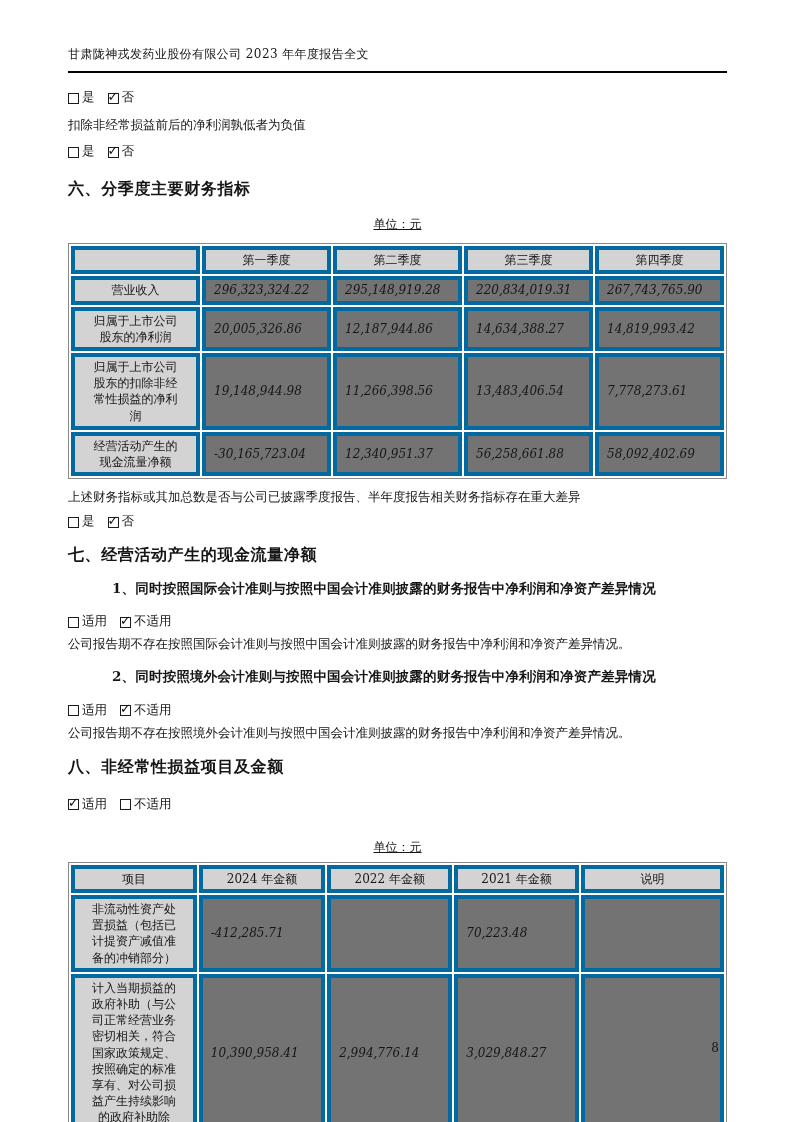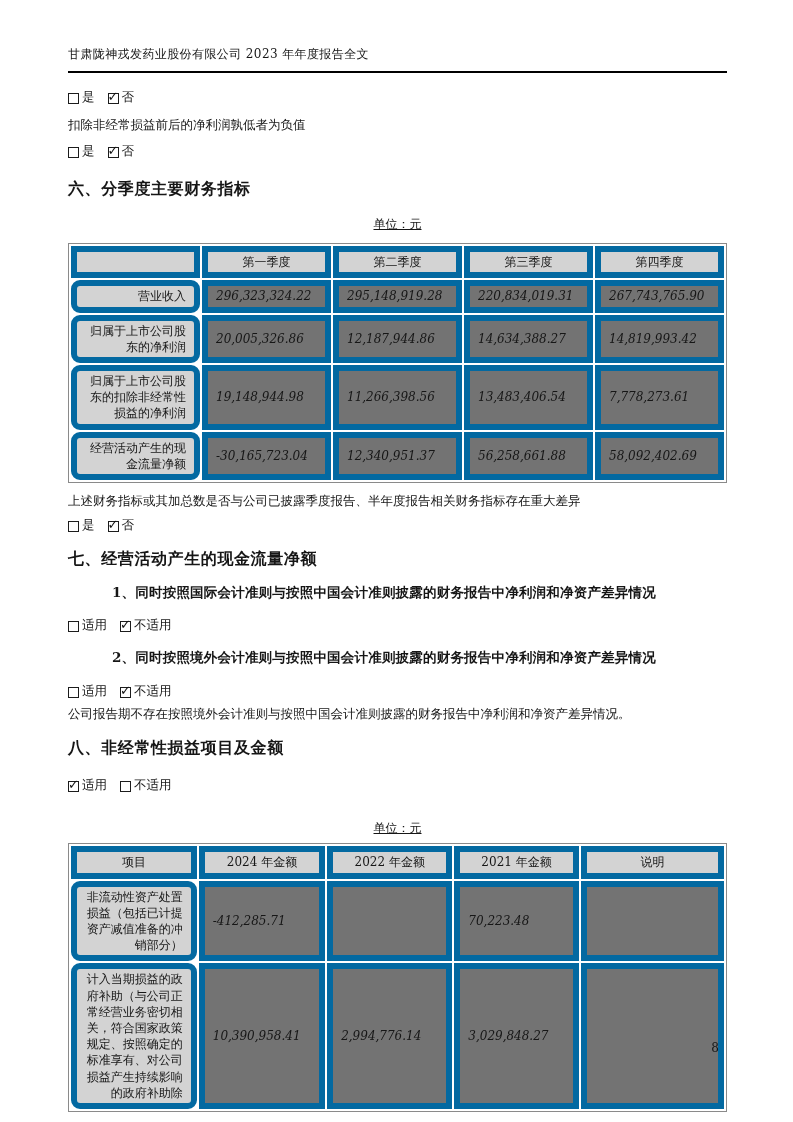--- a/index.html
+++ b/index.html
@@ -39,29 +39,29 @@
   .unit-row { text-align: center; font-size: 12px; text-decoration: underline; }
 
   table.fin {
     width: 100%;
     border-collapse: separate; border-spacing: 2px;
     border: 1px solid #8a8a8a;
     font-size: 12px; line-height: 1.35;
     table-layout: fixed;
   }
   table.fin th, table.fin td {
-    border: 6px solid #0369a1;
+    border: 4px solid #0369a1;
     padding: 2px 8px;
     vertical-align: middle;
     overflow: hidden;
   }
   table.fin th {
     background: #d3d3d3; font-weight: 400; text-align: center;
   }
-  table.fin td.lbl { background: #d3d3d3; text-align: right; padding: 2px 8px; border-radius: 9px; }
+  table.fin td.lbl { background: #d3d3d3; text-align: center; padding: 2px 14px; }
   table.fin td.num { background: #737373; text-align: left; font-style: italic; }
 
   .mt6  { margin-top: 6px; }
   .mt8  { margin-top: 8px; }
   .mt10 { margin-top: 10px; }
   .mt11 { margin-top: 11px; }
   .mt14 { margin-top: 14px; }
   .mt15 { margin-top: 15px; }
   .mt16 { margin-top: 16px; }
   .mt18 { margin-top: 18px; }
@@ -180,20 +180,21 @@
     <span class="cb-item">
       <span class="cb"></span>
       <span class="cb-label">适用</span>
     </span>
     <span class="cb-item">
       <span class="cb checked"></span>
       <span class="cb-label">不适用</span>
     </span>
   </div>
 
+  <p class="body-text mt6">公司报告期不存在按照国际会计准则与按照中国会计准则披露的财务报告中净利润和净资产差异情况。</p>
 
   <h3 class="sub mt15">2、同时按照境外会计准则与按照中国会计准则披露的财务报告中净利润和净资产差异情况</h3>
 
   <div class="cb-row mt16">
     <span class="cb-item">
       <span class="cb"></span>
       <span class="cb-label">适用</span>
     </span>
     <span class="cb-item">
       <span class="cb checked"></span>

